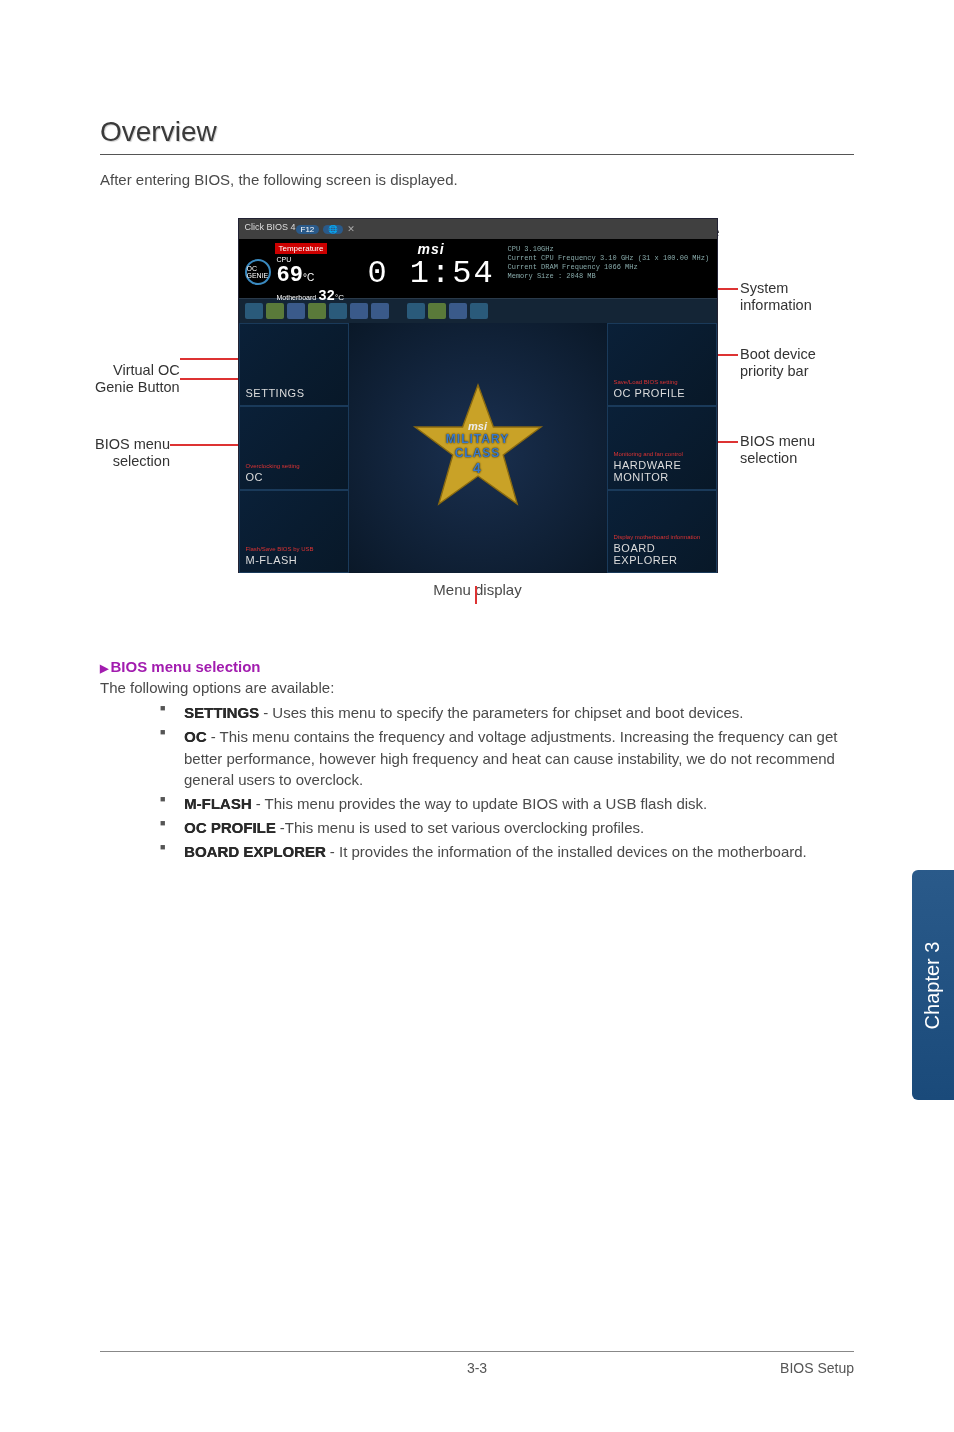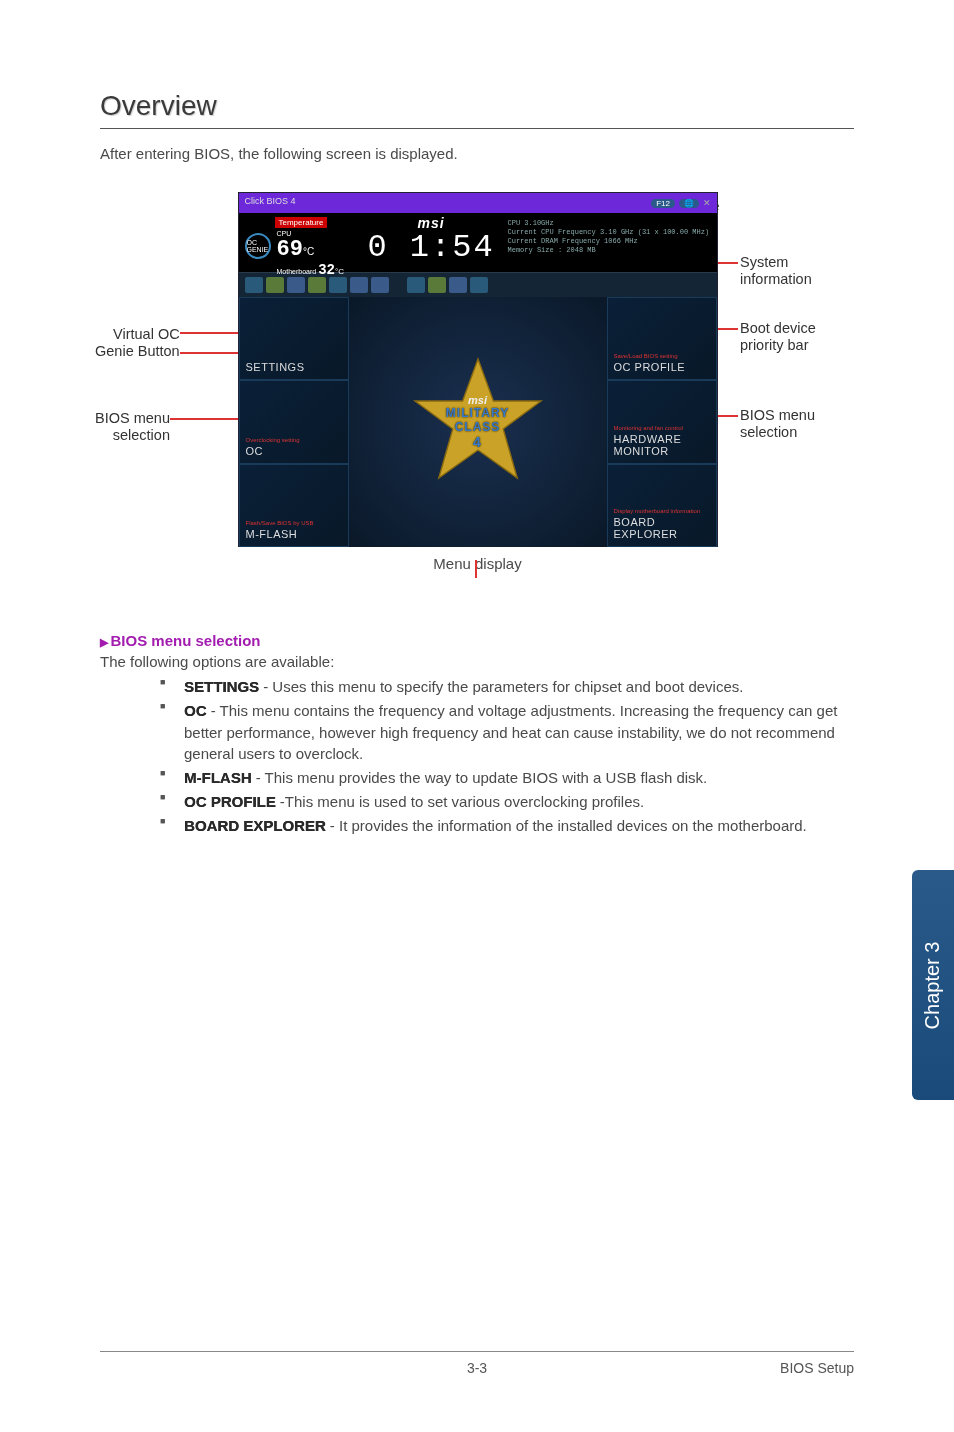--- a/index.html
+++ b/index.html
@@ -5,21 +5,21 @@
   * { margin: 0; padding: 0; box-sizing: border-box; }
   body {
     font-family: Arial, Helvetica, sans-serif;
     background: #fff;
     width: 954px;
     height: 1432px;
     position: relative;
     color: #4a4a4a;
   }
   .page {
-    padding: 90px 100px 0 100px;
+    padding: 116px 100px 0 100px;
   }
   h1 {
     font-size: 28px;
     font-weight: normal;
     color: #3a3a3a;
     text-shadow: 1px 1px 1px rgba(0,0,0,0.2);
     border-bottom: 1px solid #555;
     padding-bottom: 6px;
     margin-bottom: 16px;
   }
@@ -42,26 +42,26 @@
   .bios-shot {
     position: relative;
     width: 480px;
     height: 355px;
     margin: 30px auto 0 auto;
     background: #0a1a2e;
     border: 1px solid #223;
   }
   .bios-top {
     height: 20px;
-    background: #6d28d9;
+    background: #404040;
     color: #ddd;
     font-size: 9px;
     padding: 3px 6px;
     display: flex;
-    justify-content: space-between;
+    justify-content: flex-start;
   }
   .bios-top-right {
     display: flex;
     gap: 4px;
     align-items: center;
   }
   .pill {
     background: #2a5a8a;
     border-radius: 8px;
     padding: 0 5px;
@@ -331,21 +331,21 @@
 priority bar</div>
     <div class="red-line red-line-h" style="left:600px; top:136px; width:38px;"></div>
     <div class="red-line red-line-v" style="left:600px; top:120px; height:16px;"></div>
 
     <div class="callout" style="left:640px; top:215px; white-space:pre;">BIOS menu
 selection</div>
     <div class="red-line red-line-h" style="left:605px; top:223px; width:33px;"></div>
     <div class="red-line red-line-v" style="left:520px; top:140px; height:13px;"></div>
     <div class="red-line red-line-h" style="left:520px; top:140px; width:80px;"></div>
 
-    <div class="callout" style="left:-5px; top:134px; text-align:right; white-space:pre;">Virtual OC
+    <div class="callout" style="left:-5px; top:144px; text-align:right; white-space:pre;">Virtual OC
 Genie Button</div>
     <div class="red-line red-line-h" style="left:80px; top:160px; width:68px;"></div>
     <div class="red-line red-line-v" style="left:148px; top:86px; height:75px;"></div>
 
     <div class="callout" style="left:-5px; top:218px; text-align:right; white-space:pre;">BIOS menu
 selection</div>
     <div class="red-line red-line-h" style="left:70px; top:226px; width:68px;"></div>
     <div class="red-line red-line-v" style="left:155px; top:140px; height:13px;"></div>
     <div class="red-line red-line-h" style="left:80px; top:140px; width:75px;"></div>
 

